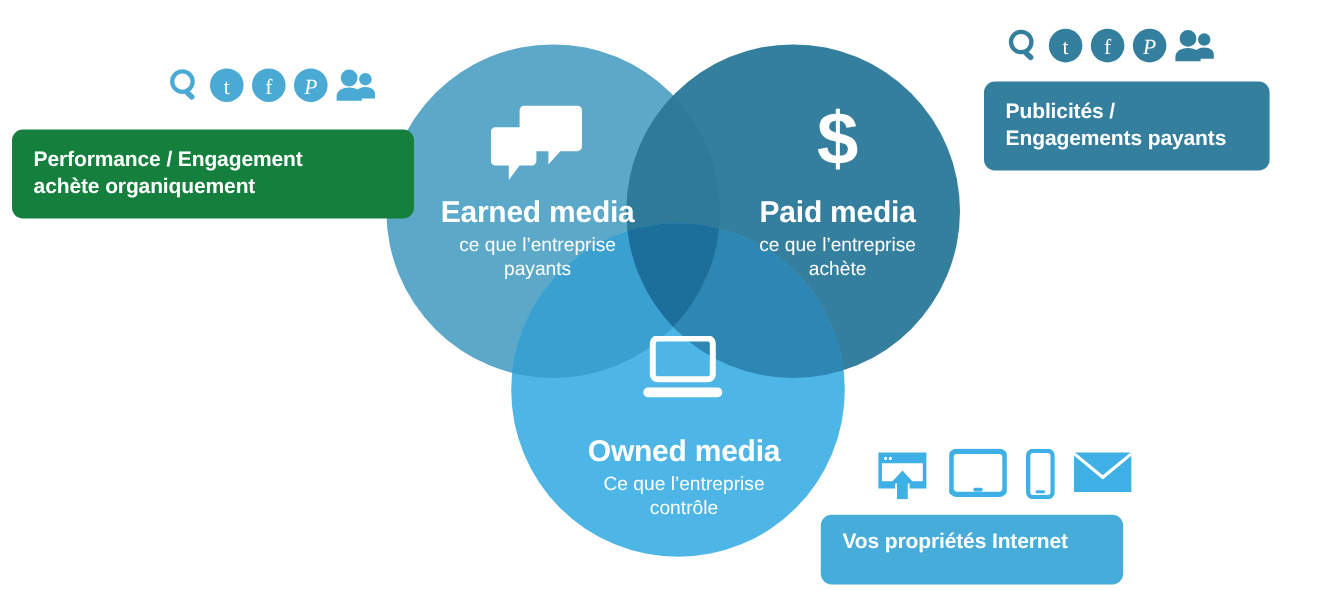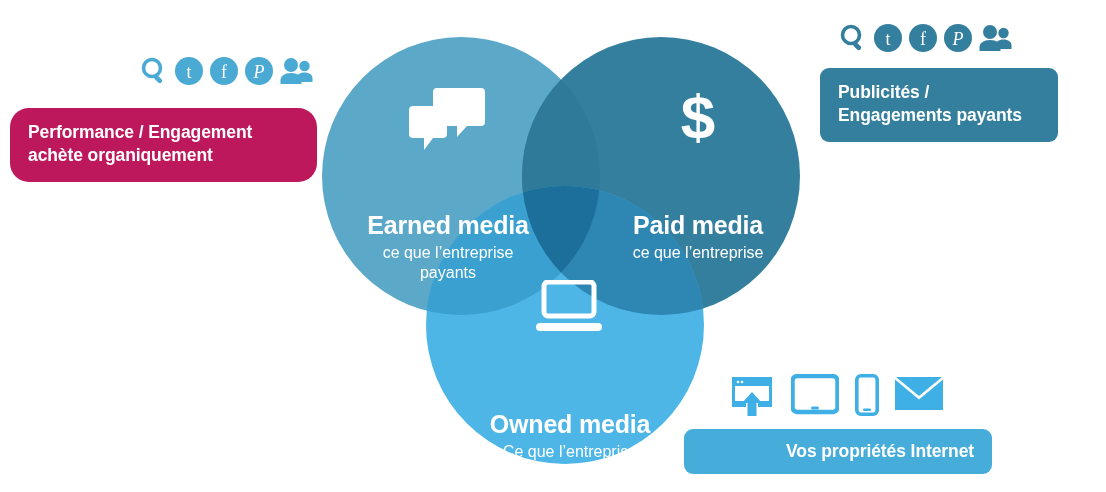--- a/index.html
+++ b/index.html
@@ -41,39 +41,37 @@
     line-height: 1.33;
     padding: 13px 18px 14px 18px;
     box-sizing: border-box;
     letter-spacing: -0.1px;
   }
   .callout-line { display: block; white-space: nowrap; }
 
   #callout-earned {
     left: 10px;
     top: 108px;
-    width: 307px;
-    background: #be185d;
-    border-radius: 19px;
+    width: 335px;
+    background: #15803d;
   }
   #callout-paid {
     left: 820px;
     top: 68px;
     width: 238px;
     background: #357F9E;
   }
   #callout-owned {
     left: 684px;
     top: 429px;
-    width: 308px;
+    width: 252px;
     background: #46ACD9;
     font-size: 17.5px;
     padding-top: 11px;
-    padding-bottom: 11px;
-    text-align: right;
+    padding-bottom: 24px;
   }
 
   
   .icon-strip {
     position: absolute;
     display: flex;
     align-items: center;
   }
   #icons-earned { left: 139px; top: 56px; gap: 5px; }
   #icons-paid   { left: 838px; top: 23px; gap: 5px; }
@@ -88,21 +86,20 @@
     color: #ffffff;
     pointer-events: none;
   }
   .circle-title {
     display: block;
     font-size: 25px;
     font-weight: bold;
     line-height: 1.12;
     letter-spacing: -0.2px;
     margin-bottom: 4px;
-    margin-top: 48px;
   }
   .circle-sub {
     display: block;
     font-size: 16px;
     font-weight: normal;
     line-height: 1.28;
   }
 
   #text-earned { left: 332px; top: 163px; width: 232px; }
   #text-paid   { left: 592px; top: 163px; width: 212px; }
@@ -179,20 +176,21 @@
 
   <div class="circle-text" id="text-earned">
     <span class="circle-title">Earned media</span>
     <span class="circle-sub">ce que l’entreprise</span>
     <span class="circle-sub">payants</span>
   </div>
 
   <div class="circle-text" id="text-paid">
     <span class="circle-title">Paid media</span>
     <span class="circle-sub">ce que l’entreprise</span>
+    <span class="circle-sub">achète</span>
   </div>
 
   <div class="circle-text" id="text-owned">
     <span class="circle-title">Owned media</span>
     <span class="circle-sub">Ce que l’entreprise</span>
     <span class="circle-sub">contrôle</span>
   </div>
 
   <div class="icon-strip" id="icons-earned">
     <svg width="30" height="30" viewBox="0 0 30 30">

